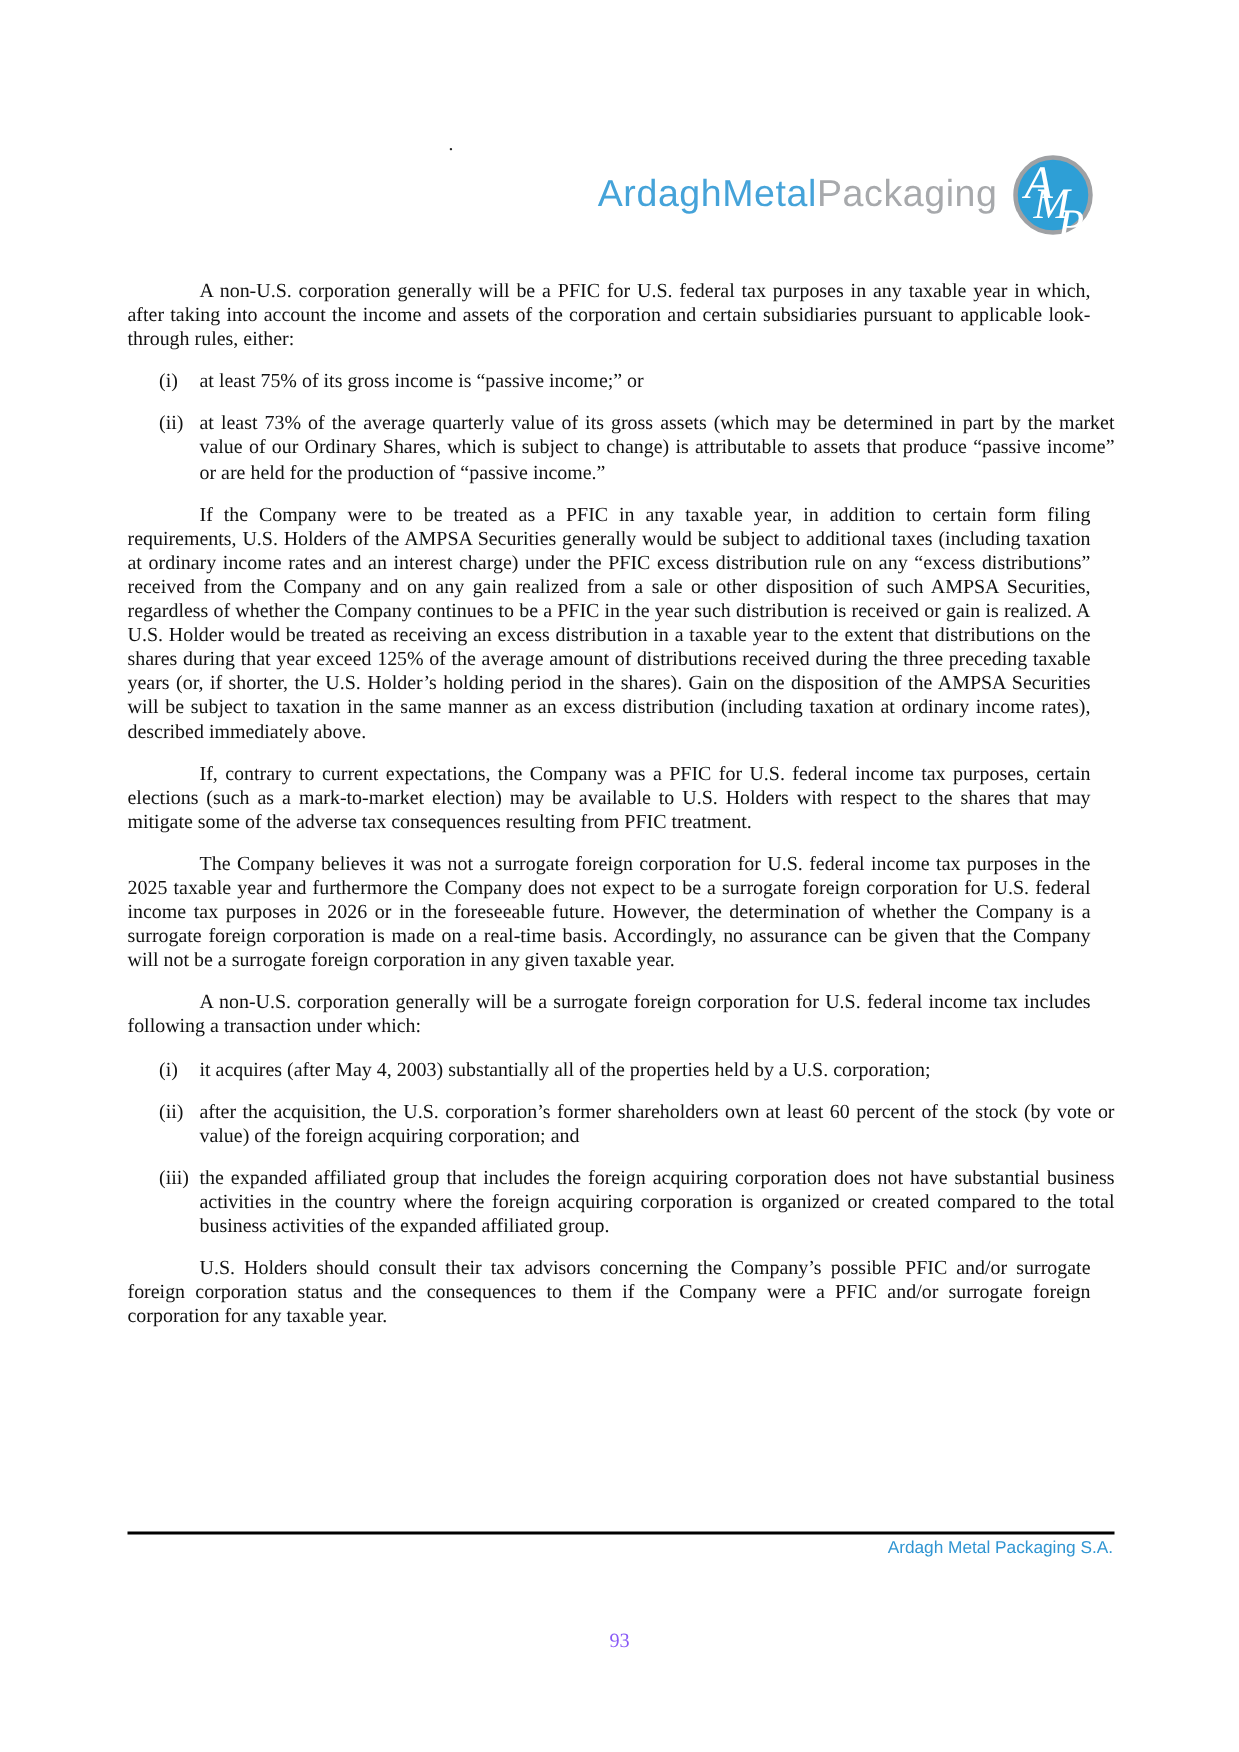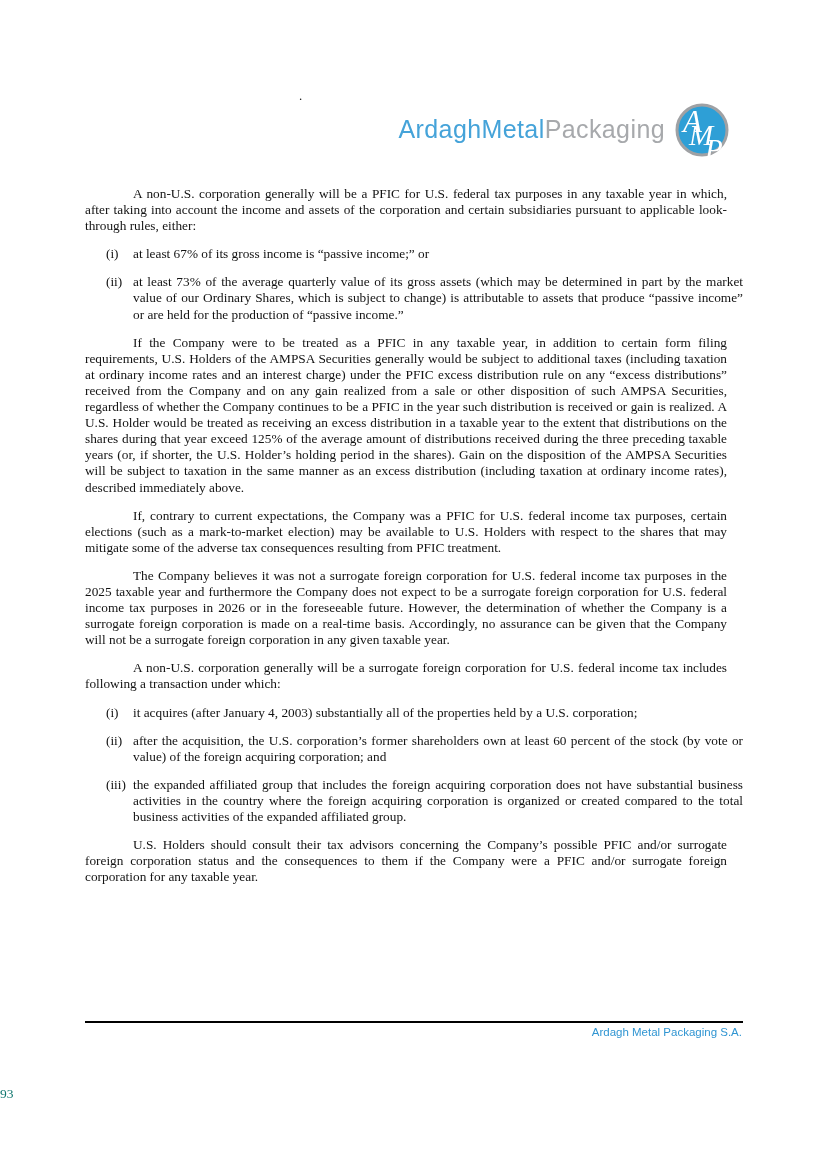--- a/index.html
+++ b/index.html
@@ -81,22 +81,23 @@
     font-family: "Liberation Sans", sans-serif;
     font-size: 11.5px;
     color: #3095d2;
     text-align: center;
   }
   .page-number {
     position: absolute;
     left: 0;
     width: 100%;
     top: 1086px;
+    text-align: center;
     font-size: 13.5px;
-    color: #0f766e;
+    color: #8b5cf6;
     font-family: Liberation Serif, serif;
   }
 </style>
 </head>
 <body>
 
 <div class="page">
 
   <span class="stray-mark">.</span>
 
@@ -109,40 +110,40 @@
       <text x="33" y="60" font-size="29">P</text>
     </svg>
   </div>
 
   <div class="content">
 
     <p class="para">A non-U.S. corporation generally will be a PFIC for U.S. federal tax purposes in any taxable year in which, after taking into account the income and assets of the corporation and certain subsidiaries pursuant to applicable look-through rules, either:</p>
 
     <div class="li">
       <span class="marker">(i)</span>
-      <span>at least 67% of its gross income is “passive income;” or</span>
+      <span>at least 75% of its gross income is “passive income;” or</span>
     </div>
 
     <div class="li">
       <span class="marker">(ii)</span>
       <span>at least 73% of the average quarterly value of its gross assets (which may be determined in part by the market value of our Ordinary Shares, which is subject to change) is attributable to assets that produce “passive income” or are held for the production of “passive income.”</span>
     </div>
 
 
     <p class="para">If the Company were to be treated as a PFIC in any taxable year, in addition to certain form filing requirements, U.S. Holders of the AMPSA Securities generally would be subject to additional taxes (including taxation at ordinary income rates and an interest charge) under the PFIC excess distribution rule on any “excess distributions” received from the Company and on any gain realized from a sale or other disposition of such AMPSA Securities, regardless of whether the Company continues to be a PFIC in the year such distribution is received or gain is realized. A U.S. Holder would be treated as receiving an excess distribution in a taxable year to the extent that distributions on the shares during that year exceed 125% of the average amount of distributions received during the three preceding taxable years (or, if shorter, the U.S. Holder’s holding period in the shares). Gain on the disposition of the AMPSA Securities will be subject to taxation in the same manner as an excess distribution (including taxation at ordinary income rates), described immediately above.</p>
 
     <p class="para">If, contrary to current expectations, the Company was a PFIC for U.S. federal income tax purposes, certain elections (such as a mark-to-market election) may be available to U.S. Holders with respect to the shares that may mitigate some of the adverse tax consequences resulting from PFIC treatment.</p>
 
     <p class="para">The Company believes it was not a surrogate foreign corporation for U.S. federal income tax purposes in the 2025 taxable year and furthermore the Company does not expect to be a surrogate foreign corporation for U.S. federal income tax purposes in 2026 or in the foreseeable future. However, the determination of whether the Company is a surrogate foreign corporation is made on a real-time basis. Accordingly, no assurance can be given that the Company will not be a surrogate foreign corporation in any given taxable year.</p>
 
     <p class="para">A non-U.S. corporation generally will be a surrogate foreign corporation for U.S. federal income tax includes following a transaction under which:</p>
 
     <div class="li">
       <span class="marker">(i)</span>
-      <span>it acquires (after January 4, 2003) substantially all of the properties held by a U.S. corporation;</span>
+      <span>it acquires (after May 4, 2003) substantially all of the properties held by a U.S. corporation;</span>
     </div>
 
     <div class="li">
       <span class="marker">(ii)</span>
       <span>after the acquisition, the U.S. corporation’s former shareholders own at least 60 percent of the stock (by vote or value) of the foreign acquiring corporation; and</span>
     </div>
 
     <div class="li">
       <span class="marker">(iii)</span>
       <span>the expanded affiliated group that includes the foreign acquiring corporation does not have substantial business activities in the country where the foreign acquiring corporation is organized or created compared to the total business activities of the expanded affiliated group.</span>

